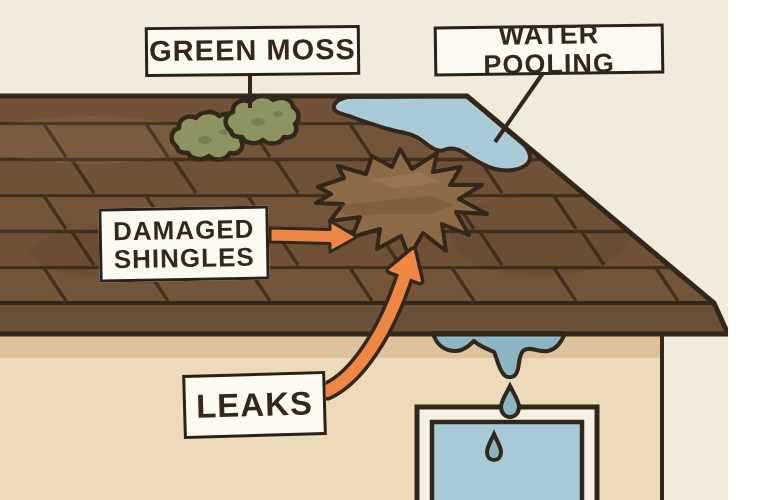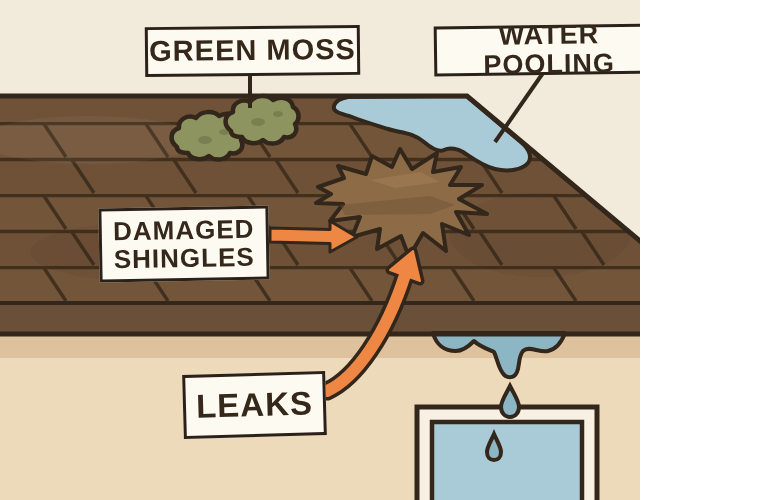--- a/index.html
+++ b/index.html
@@ -1,17 +1,17 @@
 <!DOCTYPE html>
 <html style="--bg: #f2ebdb; --roof: #73553a; --roof_line: #42301f; --fascia: #6a5039; --outline: #33261a; --wall: #ecdaba; --wall_shadow: #ddc29d; --water_pool: #a9cbd8; --water_drip: #8db6c5; --moss: #8d9460; --moss_dark: #4c4f2c; --damage: #8d6b47; --damage_dark: #6d5134; --damage_light: #a5825a; --arrow: #ee8743; --label_bg: #fdfaf1; --label_border: #2b2118; --label_text: #35271a; --window_frame: #f8f1e3; --window_glass: #a9cbd8;"><head>
 <meta charset="utf-8">
 <style>
   html,body{margin:0;padding:0;}
   .stage{
-    position:relative;width:640px;height:500px;overflow:hidden;
+    position:relative;width:728px;height:500px;overflow:hidden;
     background:var(--bg);
     font-family:"Liberation Sans","DejaVu Sans",sans-serif;
   }
   .stage svg{position:absolute;left:0;top:0;}
   .callout{
     position:absolute;box-sizing:border-box;
     display:flex;align-items:center;justify-content:center;text-align:center;
     background:var(--label_bg);
     border:3px solid var(--label_border);
     color:var(--label_text);

